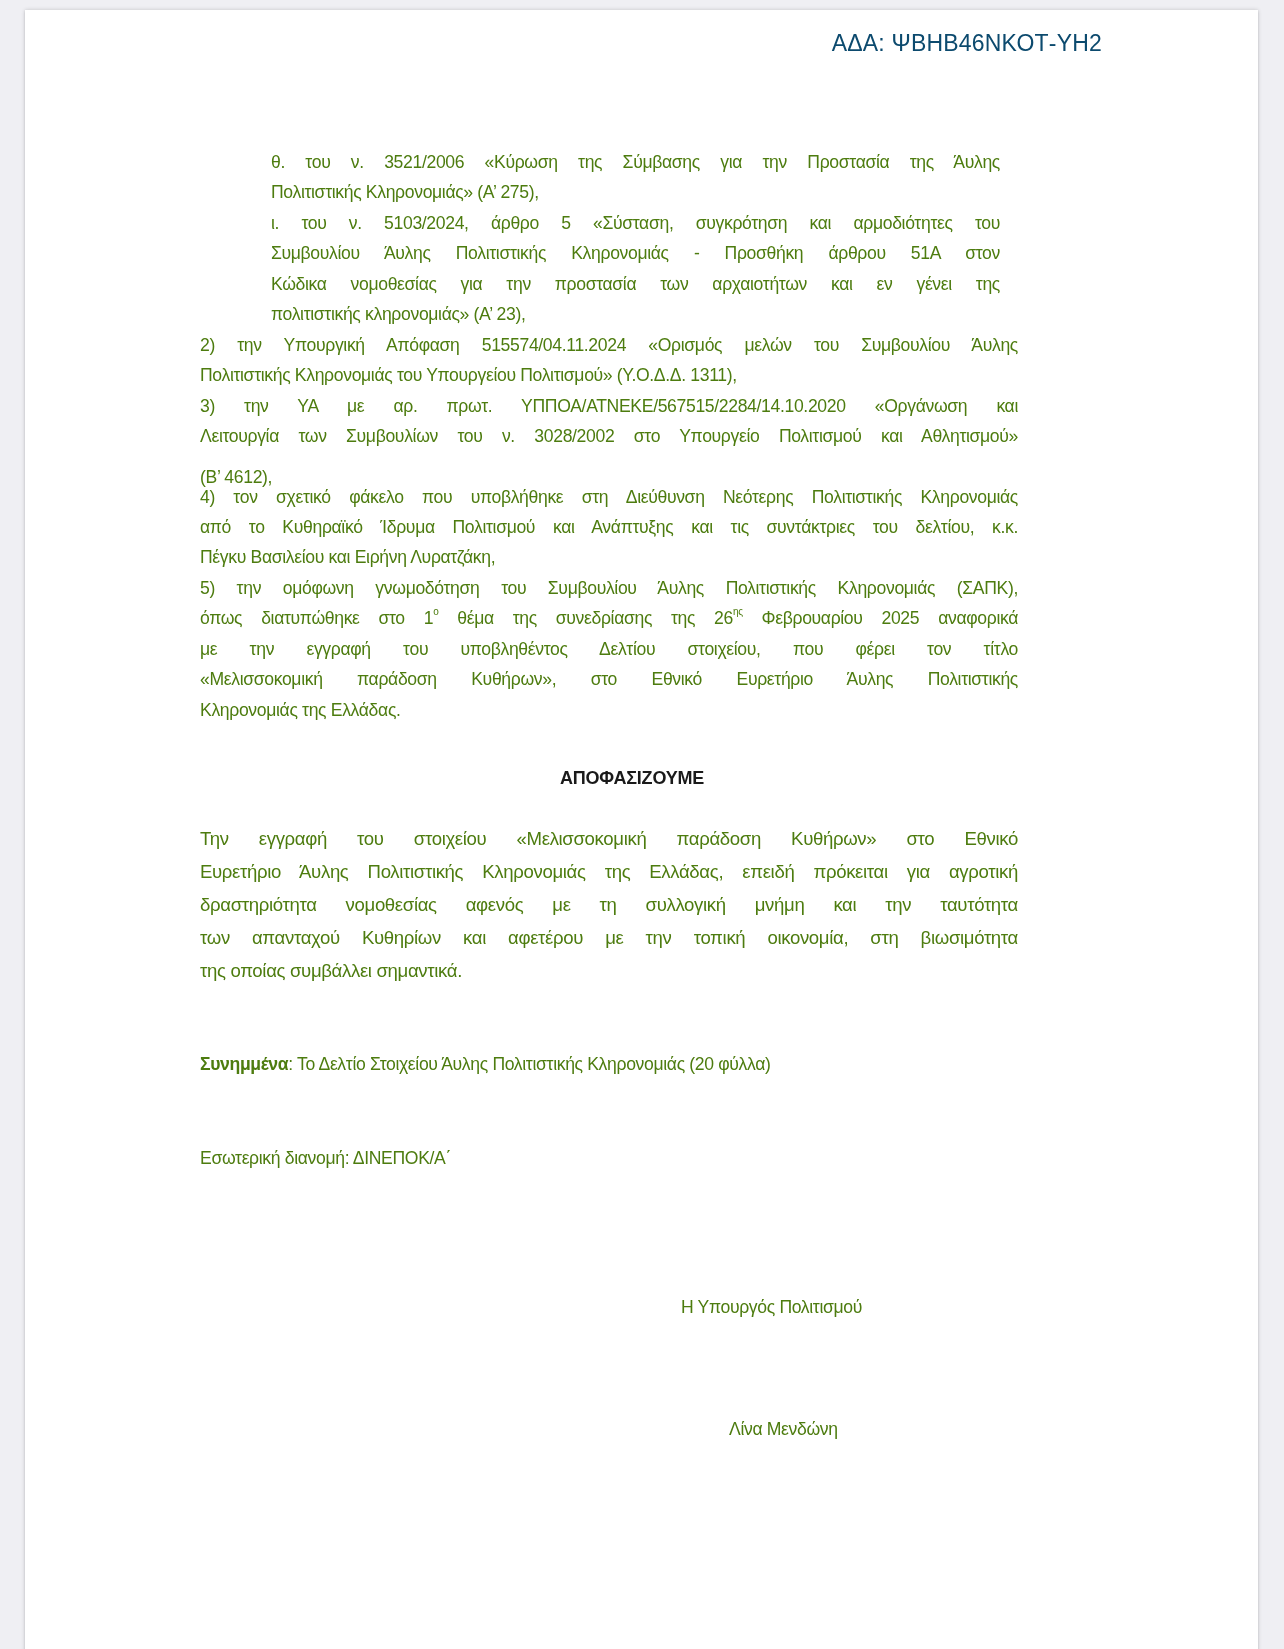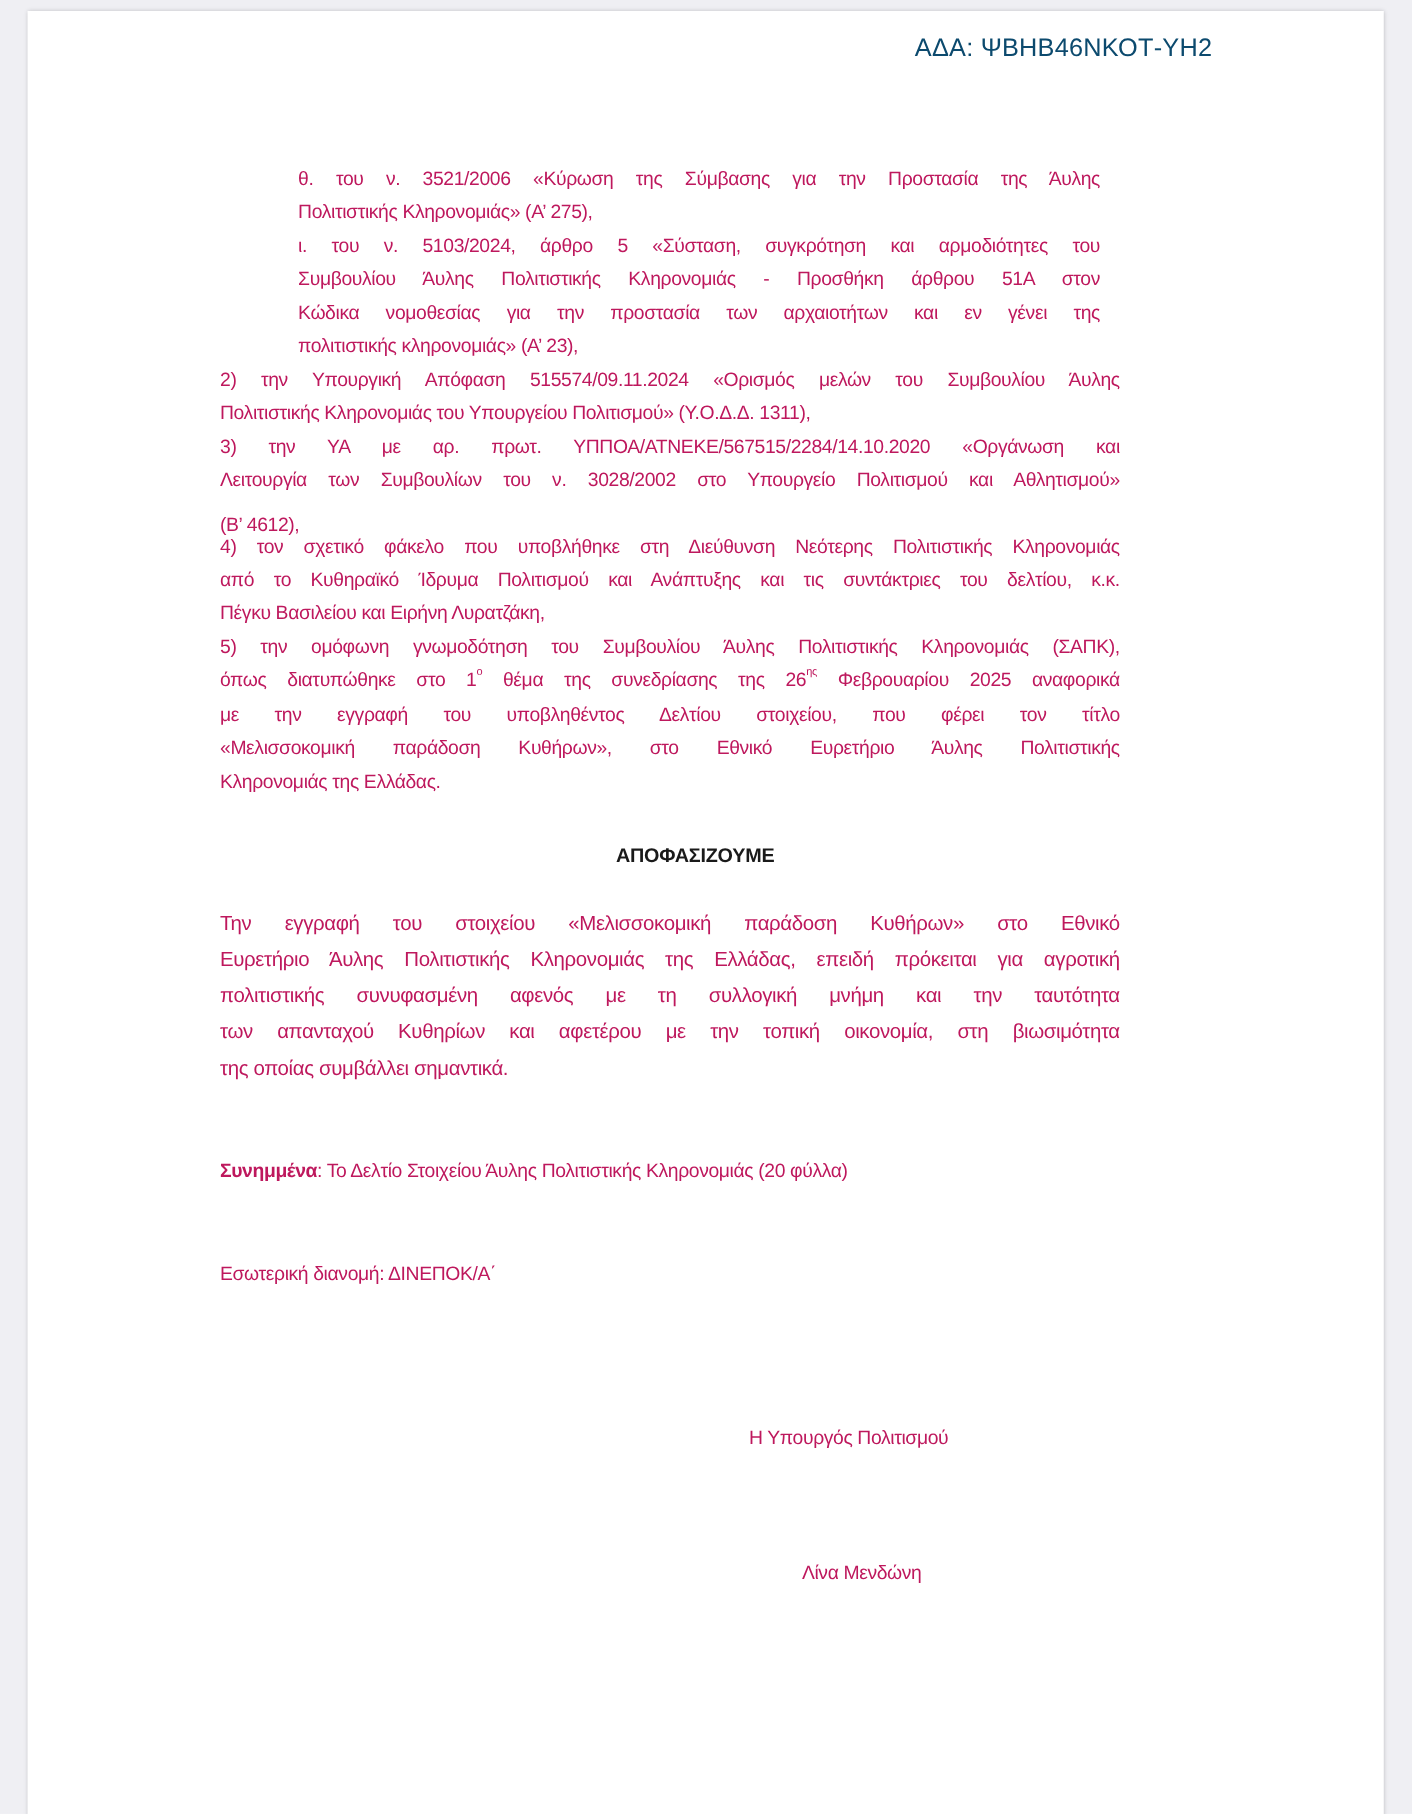--- a/index.html
+++ b/index.html
@@ -13,21 +13,21 @@
     position:absolute; left:25px; top:10px; width:1233px; height:1660px;
     background:#ffffff;
     box-shadow:0 0 4px rgba(0,0,0,0.18), 0 1px 2px rgba(0,0,0,0.10);
   }
   .ada {
     position:absolute; right:182px; top:30px;
     font-family:"Liberation Sans", sans-serif;
     font-size:23px; color:#0c4a6e; letter-spacing:0.2px;
   }
   .txt {
-    position:absolute; color:#be185d;
+    position:absolute; color:#4d7c0f;
     font-family:"Liberation Sans", sans-serif;
     font-size:17.6px; letter-spacing:-0.35px;
   }
   .line { position:absolute; white-space:nowrap; }
   .jline { position:absolute; text-align:justify; text-align-last:justify; white-space:normal; }
   .heading {
     position:absolute; left:0; width:1284px; top:768px; text-align:center;
     font-weight:bold; font-size:18px; color:#1a1a1a; letter-spacing:-0.2px;
   }
   sup { font-size:10px; vertical-align:top; position:relative; top:-2px; }
@@ -41,42 +41,42 @@
 <div class="ada">ΑΔΑ: ΨΒΗΒ46ΝΚΟΤ-ΥΗ2</div>
 
 <div class="txt jline" style="left:271px; width:729px; top:152px;">θ. του ν. 3521/2006  «Κύρωση της Σύμβασης για την Προστασία της Άυλης</div>
 <div class="txt line" style="left:271px; top:182px;text-align:center;">Πολιτιστικής Κληρονομιάς» (Α’ 275),</div>
 
 <div class="txt jline" style="left:271px; width:729px; top:213px;">ι. του ν. 5103/2024, άρθρο 5 «Σύσταση, συγκρότηση και αρμοδιότητες του</div>
 <div class="txt jline" style="left:271px; width:729px; top:243px;">Συμβουλίου Άυλης Πολιτιστικής Κληρονομιάς - Προσθήκη άρθρου 51Α στον</div>
 <div class="txt jline" style="left:271px; width:729px; top:274px;">Κώδικα νομοθεσίας για την προστασία των αρχαιοτήτων και εν γένει της</div>
 <div class="txt line" style="left:271px; top:304px;">πολιτιστικής κληρονομιάς» (Α’ 23),</div>
 
-<div class="txt jline" style="left:200px; width:818px; top:335px;">2) την Υπουργική Απόφαση 515574/09.11.2024 «Ορισμός μελών του Συμβουλίου Άυλης</div>
+<div class="txt jline" style="left:200px; width:818px; top:335px;">2) την Υπουργική Απόφαση 515574/04.11.2024 «Ορισμός μελών του Συμβουλίου Άυλης</div>
 <div class="txt line" style="left:200px; top:365px;">Πολιτιστικής Κληρονομιάς του Υπουργείου Πολιτισμού» (Υ.Ο.Δ.Δ. 1311),</div>
 
 <div class="txt jline" style="left:200px; width:818px; top:396px;">3) την ΥΑ με αρ. πρωτ. ΥΠΠΟΑ/ΑΤΝΕΚΕ/567515/2284/14.10.2020 «Οργάνωση και</div>
 <div class="txt jline" style="left:200px; width:818px; top:426px;">Λειτουργία των Συμβουλίων του ν. 3028/2002 στο Υπουργείο Πολιτισμού και Αθλητισμού»</div>
 <div class="txt line" style="left:200px; top:467px;">(Β’ 4612),</div>
 
 <div class="txt jline" style="left:200px; width:818px; top:487px;">4) τον σχετικό φάκελο που υποβλήθηκε στη Διεύθυνση Νεότερης Πολιτιστικής Κληρονομιάς</div>
 <div class="txt jline" style="left:200px; width:818px; top:517px;">από το Κυθηραϊκό Ίδρυμα Πολιτισμού και Ανάπτυξης και τις συντάκτριες του δελτίου, κ.κ.</div>
 <div class="txt line" style="left:200px; top:547px;">Πέγκυ Βασιλείου και Ειρήνη Λυρατζάκη,</div>
 
 <div class="txt jline" style="left:200px; width:818px; top:578px;">5) την ομόφωνη γνωμοδότηση του Συμβουλίου Άυλης Πολιτιστικής Κληρονομιάς (ΣΑΠΚ),</div>
 <div class="txt jline" style="left:200px; width:818px; top:608px;"><span>όπως διατυπώθηκε στο 1</span><sup>ο</sup><span> θέμα της συνεδρίασης της 26</span><sup>ης</sup><span> Φεβρουαρίου 2025 αναφορικά</span></div>
 <div class="txt jline" style="left:200px; width:818px; top:639px;">με την εγγραφή του υποβληθέντος Δελτίου στοιχείου, που φέρει τον τίτλο</div>
 <div class="txt jline" style="left:200px; width:818px; top:669px;">«Μελισσοκομική παράδοση Κυθήρων», στο Εθνικό Ευρετήριο Άυλης Πολιτιστικής</div>
 <div class="txt line" style="left:200px; top:700px;">Κληρονομιάς της Ελλάδας.</div>
 
 <div class="heading" style="left:-10px;">ΑΠΟΦΑΣΙΖΟΥΜΕ</div>
 
 <div class="txt jline" style="left:200px; width:818px; top:828px; font-size:18.6px;">Την εγγραφή του στοιχείου «Μελισσοκομική παράδοση Κυθήρων» στο Εθνικό</div>
 <div class="txt jline" style="left:200px; width:818px; top:861px; font-size:18.6px;">Ευρετήριο Άυλης Πολιτιστικής Κληρονομιάς της Ελλάδας, επειδή πρόκειται για αγροτική</div>
-<div class="txt jline" style="left:200px; width:818px; top:894px; font-size:18.6px;">πολιτιστικής συνυφασμένη αφενός με τη συλλογική μνήμη και την ταυτότητα</div>
+<div class="txt jline" style="left:200px; width:818px; top:894px; font-size:18.6px;">δραστηριότητα νομοθεσίας αφενός με τη συλλογική μνήμη και την ταυτότητα</div>
 <div class="txt jline" style="left:200px; width:818px; top:927px; font-size:18.6px;">των απανταχού Κυθηρίων και αφετέρου με την τοπική οικονομία, στη βιωσιμότητα</div>
 <div class="txt line" style="left:200px; top:960px; font-size:18.6px;">της οποίας συμβάλλει σημαντικά.</div>
 
 <div class="txt line" style="left:200px; top:1054px;"><span class="b">Συνημμένα</span><span>: Το Δελτίο Στοιχείου Άυλης Πολιτιστικής Κληρονομιάς (20 φύλλα)</span></div>
 
 <div class="txt line" style="left:200px; top:1148px;">Εσωτερική διανομή: ΔΙΝΕΠΟΚ/Α΄</div>
 
 <div class="txt line" style="left:681px; top:1297px;">Η Υπουργός Πολιτισμού</div>
 <div class="txt line" style="left:729px; top:1419px;">Λίνα Μενδώνη</div>
 

